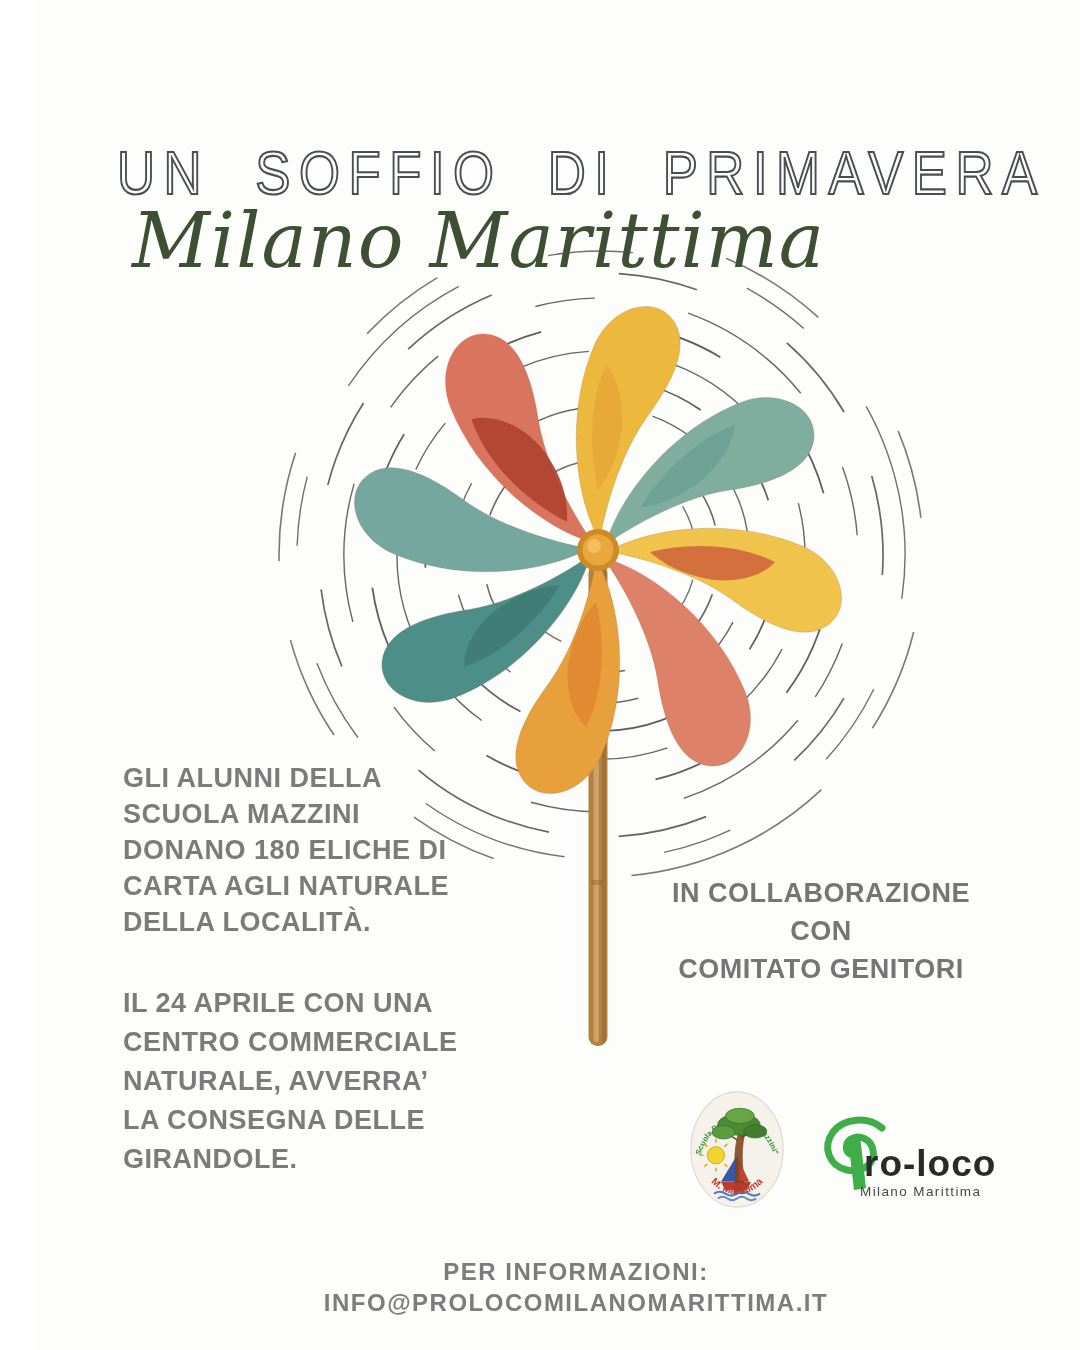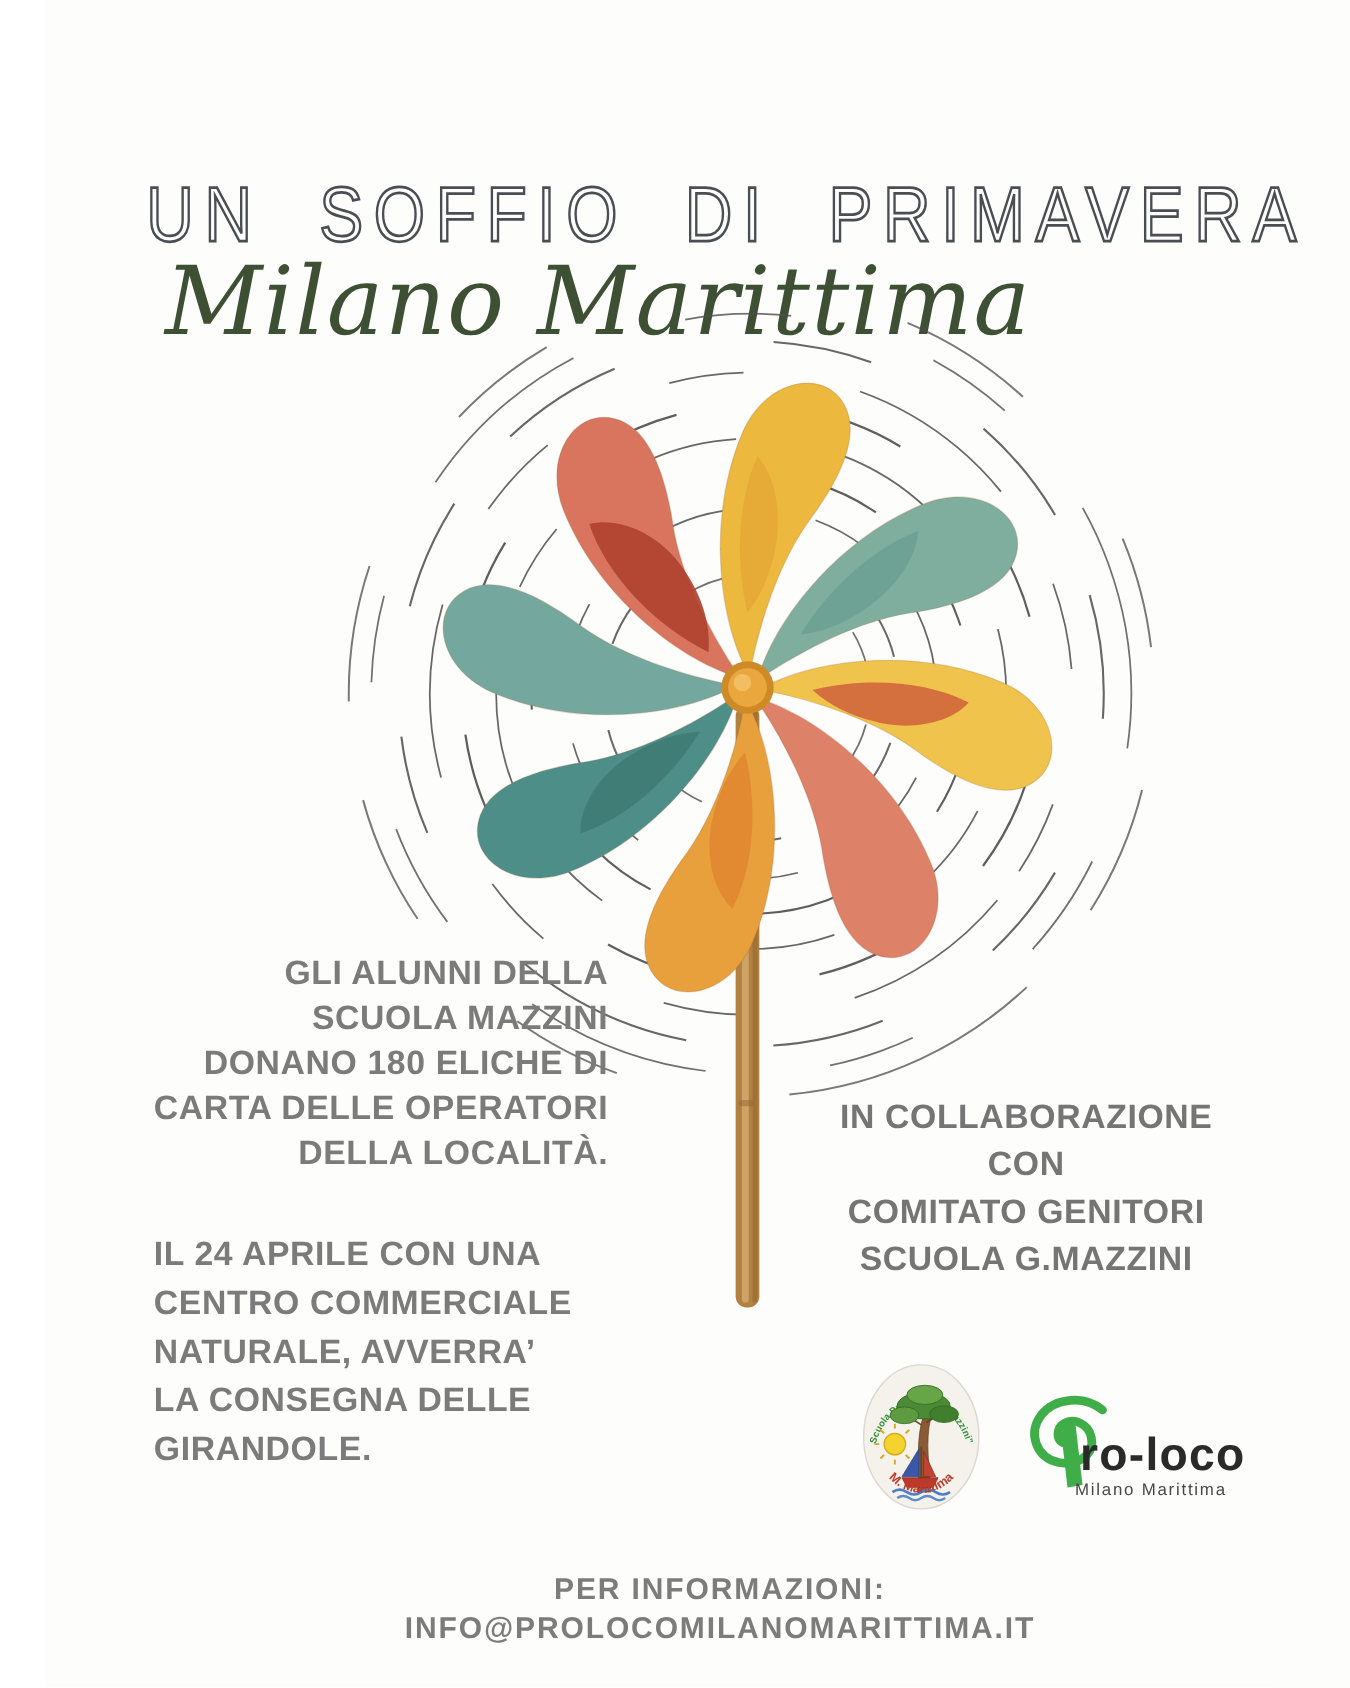--- a/index.html
+++ b/index.html
@@ -20,21 +20,21 @@
     position:absolute;top:196px;left:96px;
     font-family:"DejaVu Serif",serif;font-style:italic;
     font-size:76px;color:#3d5033;letter-spacing:1px;white-space:nowrap;
   }
   
   .block{
     position:absolute;color:#7b7b7b;font-weight:700;
     font-size:27px;letter-spacing:0.5px;white-space:nowrap;
   }
   .block .ln{display:block;}
-  .block1{left:87px;top:760px;line-height:36px;text-align:right;}
+  .block1{left:87px;top:760px;line-height:36px;}
   .block2{left:87px;top:984px;line-height:39px;}
   .collab{left:636px;top:874px;line-height:38px;color:#757575;text-align:center;}
   
   .footer{
     position:absolute;left:0;right:0;top:1256px;text-align:center;
     color:#7c7c7c;font-weight:700;font-size:24px;
     letter-spacing:1.5px;line-height:31px;
   }
   
   .pinwheel-svg{position:absolute;left:170px;top:250px;}
@@ -97,37 +97,36 @@
       <circle r="21" fill="#cf8a28"></circle>
       <circle r="15.5" fill="#e9a73d"></circle>
       <circle cx="-4" cy="-4" r="7" fill="#f4c169" opacity="0.85"></circle>
     </g>
   </svg>
 
   <div class="block block1">
     <span class="ln">GLI ALUNNI DELLA</span>
     <span class="ln">SCUOLA MAZZINI</span>
     <span class="ln">DONANO 180 ELICHE DI</span>
-    <span class="ln">CARTA DELLE OPERATORI</span>
+    <span class="ln">CARTA AGLI NATURALE</span>
     <span class="ln">DELLA LOCALITÀ.</span>
   </div>
 
   <div class="block block2">
     <span class="ln">IL 24 APRILE CON UNA</span>
     <span class="ln">CENTRO COMMERCIALE</span>
     <span class="ln">NATURALE, AVVERRA’</span>
     <span class="ln">LA CONSEGNA DELLE</span>
     <span class="ln">GIRANDOLE.</span>
   </div>
 
   <div class="block collab">
     <span class="ln">IN COLLABORAZIONE</span>
     <span class="ln">CON</span>
     <span class="ln">COMITATO GENITORI</span>
-    <span class="ln">SCUOLA G.MAZZINI</span>
   </div>
 
   <svg class="badge-svg" width="96" height="120" viewBox="0 0 100 125">
     <ellipse cx="50" cy="62" rx="48" ry="60" fill="#f5f2ec" stroke="#ddd8cf" stroke-width="1.2"></ellipse>
     <path id="badgeArcTop" d="M 10,76 A 41,54 0 0 1 90,76" fill="none"></path>
     <path id="badgeArcBot" d="M 14,82 A 40,47 0 0 0 86,82" fill="none"></path>
     <text font-family="Liberation Sans, sans-serif" font-size="8" font-weight="700" fill="#2f8e35">
       <textPath href="#badgeArcTop" startOffset="50%" text-anchor="middle">Scuola Primaria "G. Mazzini"</textPath>
     </text>
 

